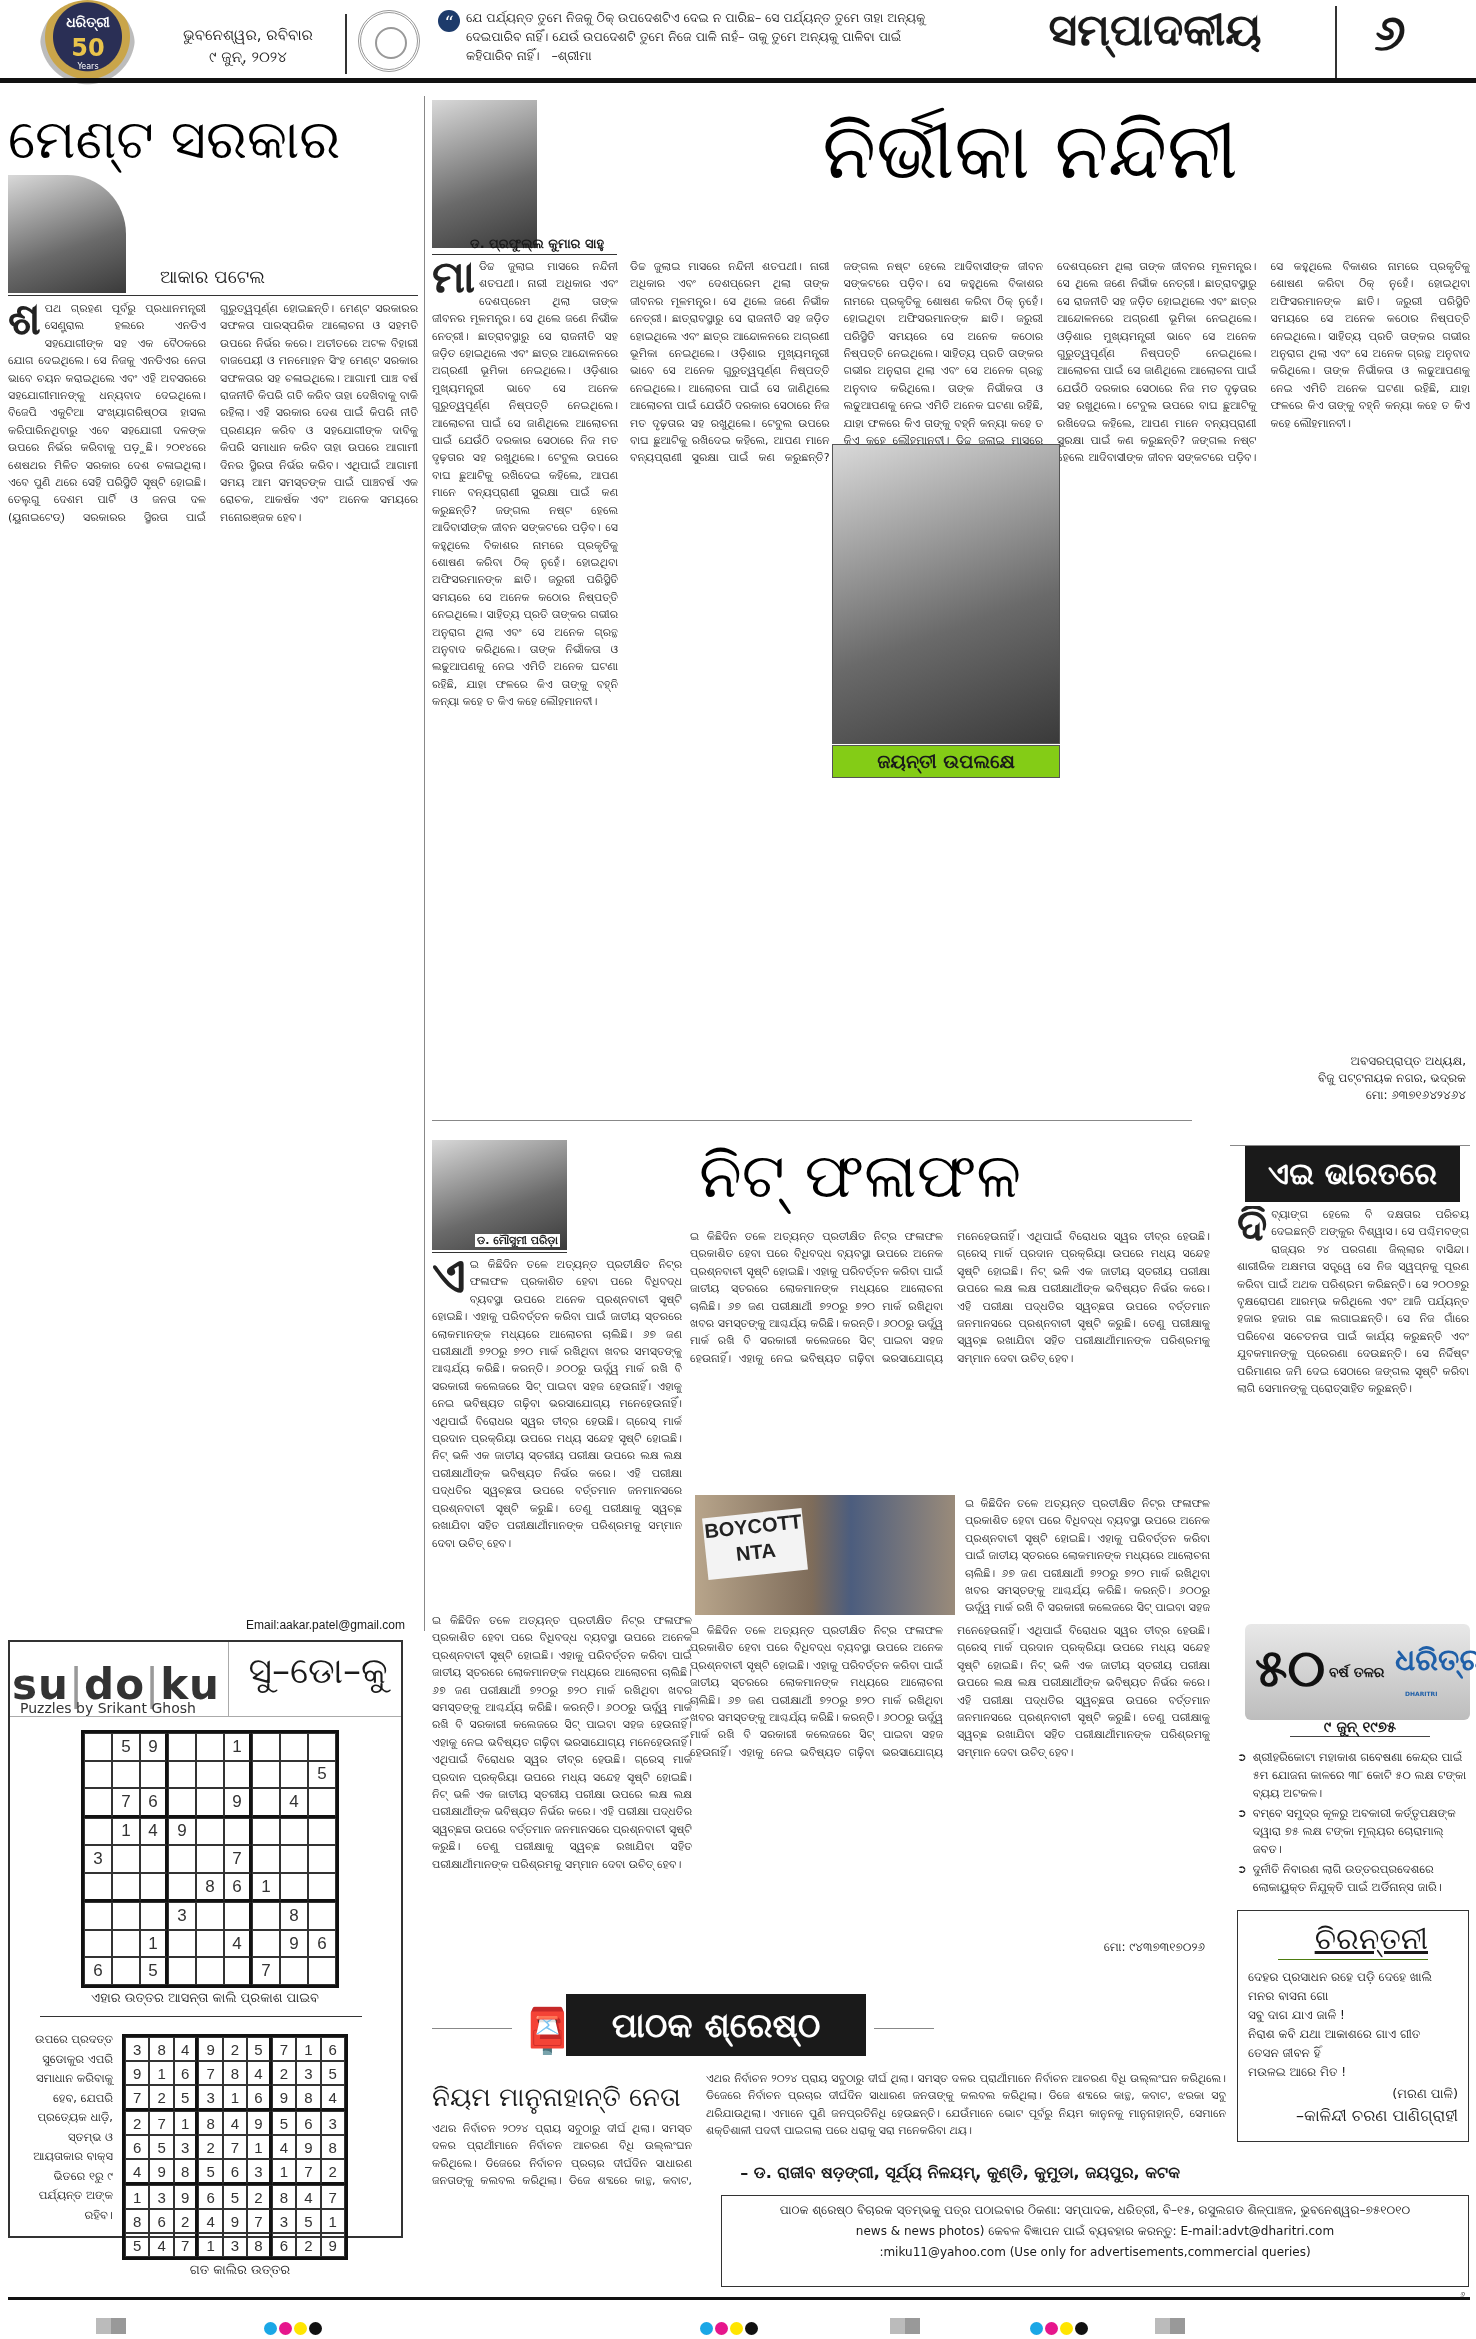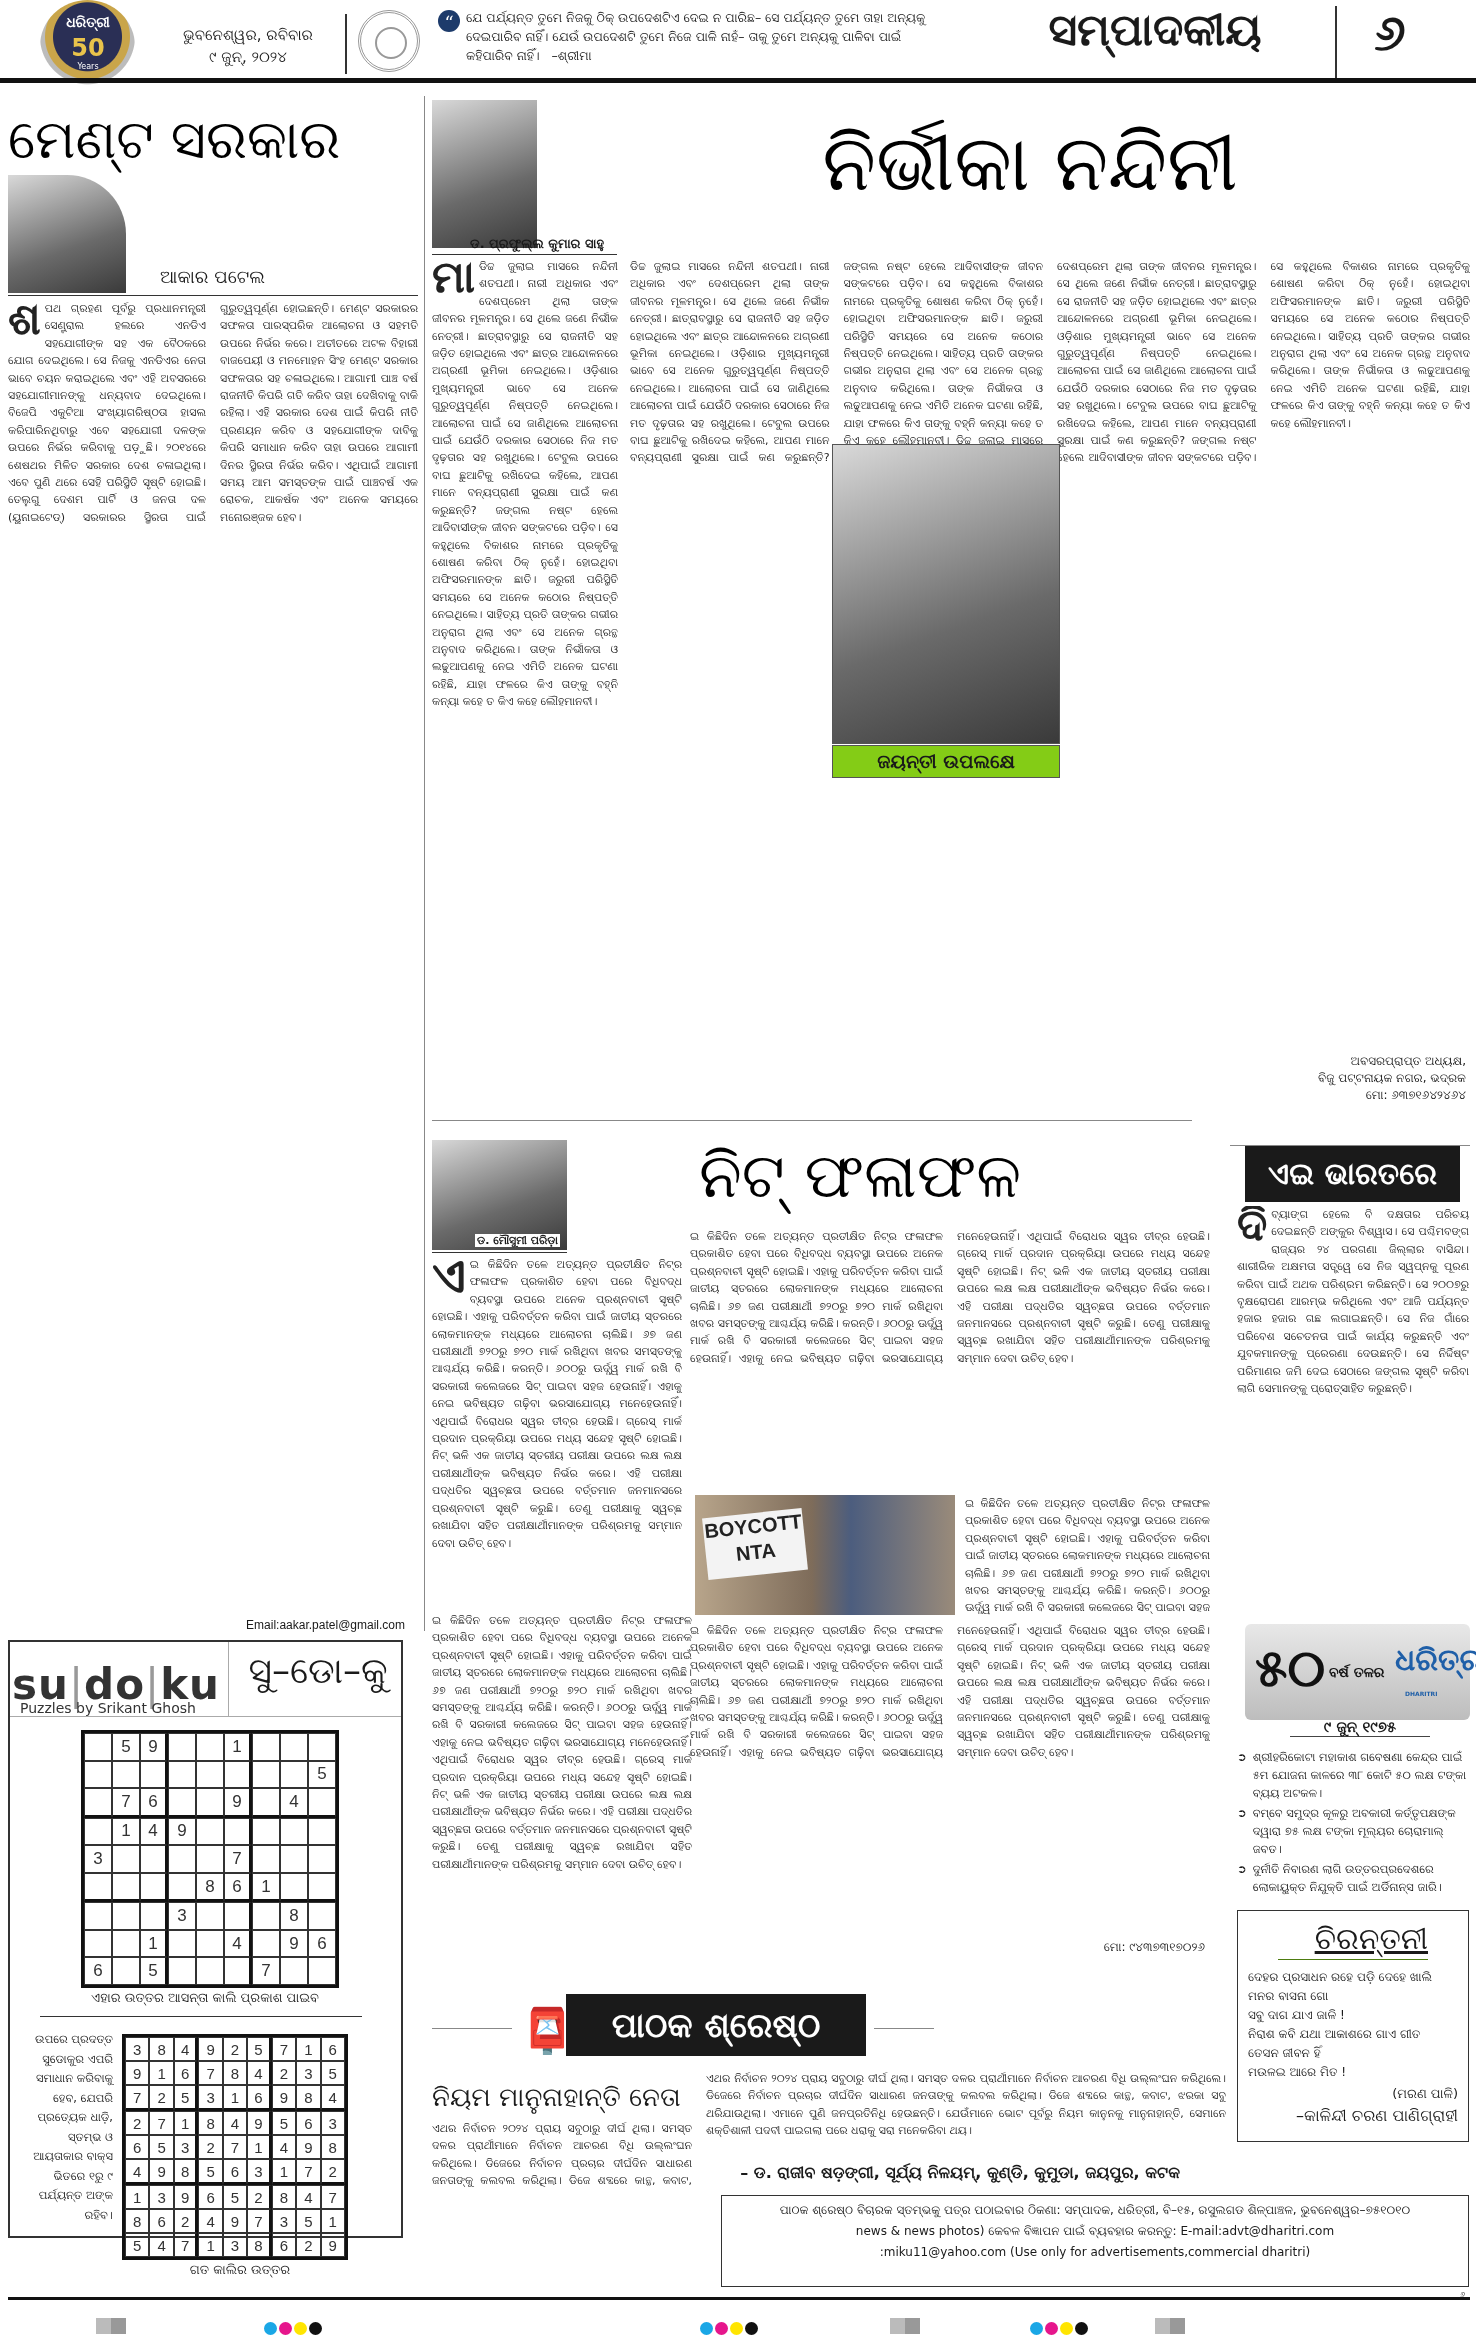--- a/index.html
+++ b/index.html
@@ -89,21 +89,21 @@
   </div>
   <div class="abs" style="left:200px; top:1618px; width:205px; text-align:right; font-family:'Liberation Sans',sans-serif; font-size:12px;">Email:aakar.patel@gmail.com</div>
 </div>
 
 <div class="vsep" style="left:424px; top:96px; width:1px; height:1535px; background:#888;"></div>
 
 <div>
   <div class="abs photo" style="left:432px; top:100px; width:105px; height:148px;"></div>
   <div class="abs" style="left:470px; top:236px; font-size:13px; font-weight:bold;">ଡ. ପ୍ରଫୁଲ୍ଲ କୁମାର ସାହୁ</div>
   <div class="rule" style="left:432px; top:254px; width:185px;"></div>
-  <h1 class="abs headline" style="left:730px; top:108px; width:600px; font-size:78px; line-height:110px; text-align:center;">ନିର୍ଭୀକା ନନ୍ଦିନୀ</h1>
+  <h1 class="abs headline" style="left:730px; top:96px; width:600px; font-size:78px; line-height:110px; text-align:center;">ନିର୍ଭୀକା ନନ୍ଦିନୀ</h1>
 
   <div class="abs txt" style="left:432px; top:258px; width:186px; height:850px; overflow:hidden;">
     <span class="dropcap">ମା</span>
     <span>ଡିଚ୍ଚ ଜୁଲାଇ ମାସରେ ନନ୍ଦିନୀ ଶତପଥୀ। ନାରୀ ଅଧିକାର ଏବଂ ଦେଶପ୍ରେମ ଥିଲା ତାଙ୍କ ଜୀବନର ମୂଳମନ୍ତ୍ର। ସେ ଥିଲେ ଜଣେ ନିର୍ଭୀକ ନେତ୍ରୀ। ଛାତ୍ରାବସ୍ଥାରୁ ସେ ରାଜନୀତି ସହ ଜଡ଼ିତ ହୋଇଥିଲେ ଏବଂ ଛାତ୍ର ଆନ୍ଦୋଳନରେ ଅଗ୍ରଣୀ ଭୂମିକା ନେଇଥିଲେ। ଓଡ଼ିଶାର ମୁଖ୍ୟମନ୍ତ୍ରୀ ଭାବେ ସେ ଅନେକ ଗୁରୁତ୍ୱପୂର୍ଣ୍ଣ ନିଷ୍ପତ୍ତି ନେଇଥିଲେ। ଆଲୋଚନା ପାଇଁ ସେ ଜାଣିଥିଲେ ଆଲୋଚନା ପାଇଁ ଯେଉଁଠି ଦରକାର ସେଠାରେ ନିଜ ମତ ଦୃଢ଼ତାର ସହ ରଖୁଥିଲେ। ଟେବୁଲ ଉପରେ ବାଘ ଛୁଆଟିକୁ ରଖିଦେଇ କହିଲେ, ଆପଣ ମାନେ ବନ୍ୟପ୍ରାଣୀ ସୁରକ୍ଷା ପାଇଁ କଣ କରୁଛନ୍ତି? ଜଙ୍ଗଲ ନଷ୍ଟ ହେଲେ ଆଦିବାସୀଙ୍କ ଜୀବନ ସଙ୍କଟରେ ପଡ଼ିବ। ସେ କହୁଥିଲେ ବିକାଶର ନାମରେ ପ୍ରକୃତିକୁ ଶୋଷଣ କରିବା ଠିକ୍ ନୁହେଁ। ହୋଇଥିବା ଅଫିସରମାନଙ୍କ ଛାତି। ଜରୁରୀ ପରିସ୍ଥିତି ସମୟରେ ସେ ଅନେକ କଠୋର ନିଷ୍ପତ୍ତି ନେଇଥିଲେ। ସାହିତ୍ୟ ପ୍ରତି ତାଙ୍କର ଗଭୀର ଅନୁରାଗ ଥିଲା ଏବଂ ସେ ଅନେକ ଗ୍ରନ୍ଥ ଅନୁବାଦ କରିଥିଲେ। ତାଙ୍କ ନିର୍ଭୀକତା ଓ ଲଢୁଆପଣକୁ ନେଇ ଏମିତି ଅନେକ ଘଟଣା ରହିଛି, ଯାହା ଫଳରେ କିଏ ତାଙ୍କୁ ବହ୍ନି କନ୍ୟା କହେ ତ କିଏ କହେ ଲୌହମାନବୀ।</span>
   </div>
   <div class="abs txt cols4" style="left:630px; top:258px; width:840px; height:740px; overflow:hidden;">
     <span>ଡିଚ୍ଚ ଜୁଲାଇ ମାସରେ ନନ୍ଦିନୀ ଶତପଥୀ। ନାରୀ ଅଧିକାର ଏବଂ ଦେଶପ୍ରେମ ଥିଲା ତାଙ୍କ ଜୀବନର ମୂଳମନ୍ତ୍ର। ସେ ଥିଲେ ଜଣେ ନିର୍ଭୀକ ନେତ୍ରୀ। ଛାତ୍ରାବସ୍ଥାରୁ ସେ ରାଜନୀତି ସହ ଜଡ଼ିତ ହୋଇଥିଲେ ଏବଂ ଛାତ୍ର ଆନ୍ଦୋଳନରେ ଅଗ୍ରଣୀ ଭୂମିକା ନେଇଥିଲେ। ଓଡ଼ିଶାର ମୁଖ୍ୟମନ୍ତ୍ରୀ ଭାବେ ସେ ଅନେକ ଗୁରୁତ୍ୱପୂର୍ଣ୍ଣ ନିଷ୍ପତ୍ତି ନେଇଥିଲେ। ଆଲୋଚନା ପାଇଁ ସେ ଜାଣିଥିଲେ ଆଲୋଚନା ପାଇଁ ଯେଉଁଠି ଦରକାର ସେଠାରେ ନିଜ ମତ ଦୃଢ଼ତାର ସହ ରଖୁଥିଲେ। ଟେବୁଲ ଉପରେ ବାଘ ଛୁଆଟିକୁ ରଖିଦେଇ କହିଲେ, ଆପଣ ମାନେ ବନ୍ୟପ୍ରାଣୀ ସୁରକ୍ଷା ପାଇଁ କଣ କରୁଛନ୍ତି? ଜଙ୍ଗଲ ନଷ୍ଟ ହେଲେ ଆଦିବାସୀଙ୍କ ଜୀବନ ସଙ୍କଟରେ ପଡ଼ିବ। ସେ କହୁଥିଲେ ବିକାଶର ନାମରେ ପ୍ରକୃତିକୁ ଶୋଷଣ କରିବା ଠିକ୍ ନୁହେଁ। ହୋଇଥିବା ଅଫିସରମାନଙ୍କ ଛାତି। ଜରୁରୀ ପରିସ୍ଥିତି ସମୟରେ ସେ ଅନେକ କଠୋର ନିଷ୍ପତ୍ତି ନେଇଥିଲେ। ସାହିତ୍ୟ ପ୍ରତି ତାଙ୍କର ଗଭୀର ଅନୁରାଗ ଥିଲା ଏବଂ ସେ ଅନେକ ଗ୍ରନ୍ଥ ଅନୁବାଦ କରିଥିଲେ। ତାଙ୍କ ନିର୍ଭୀକତା ଓ ଲଢୁଆପଣକୁ ନେଇ ଏମିତି ଅନେକ ଘଟଣା ରହିଛି, ଯାହା ଫଳରେ କିଏ ତାଙ୍କୁ ବହ୍ନି କନ୍ୟା କହେ ତ କିଏ କହେ ଲୌହମାନବୀ।</span>
     <span>ଡିଚ୍ଚ ଜୁଲାଇ ମାସରେ ନନ୍ଦିନୀ ଶତପଥୀ। ନାରୀ ଅଧିକାର ଏବଂ ଦେଶପ୍ରେମ ଥିଲା ତାଙ୍କ ଜୀବନର ମୂଳମନ୍ତ୍ର। ସେ ଥିଲେ ଜଣେ ନିର୍ଭୀକ ନେତ୍ରୀ। ଛାତ୍ରାବସ୍ଥାରୁ ସେ ରାଜନୀତି ସହ ଜଡ଼ିତ ହୋଇଥିଲେ ଏବଂ ଛାତ୍ର ଆନ୍ଦୋଳନରେ ଅଗ୍ରଣୀ ଭୂମିକା ନେଇଥିଲେ। ଓଡ଼ିଶାର ମୁଖ୍ୟମନ୍ତ୍ରୀ ଭାବେ ସେ ଅନେକ ଗୁରୁତ୍ୱପୂର୍ଣ୍ଣ ନିଷ୍ପତ୍ତି ନେଇଥିଲେ। ଆଲୋଚନା ପାଇଁ ସେ ଜାଣିଥିଲେ ଆଲୋଚନା ପାଇଁ ଯେଉଁଠି ଦରକାର ସେଠାରେ ନିଜ ମତ ଦୃଢ଼ତାର ସହ ରଖୁଥିଲେ। ଟେବୁଲ ଉପରେ ବାଘ ଛୁଆଟିକୁ ରଖିଦେଇ କହିଲେ, ଆପଣ ମାନେ ବନ୍ୟପ୍ରାଣୀ ସୁରକ୍ଷା ପାଇଁ କଣ କରୁଛନ୍ତି? ଜଙ୍ଗଲ ନଷ୍ଟ ହେଲେ ଆଦିବାସୀଙ୍କ ଜୀବନ ସଙ୍କଟରେ ପଡ଼ିବ। ସେ କହୁଥିଲେ ବିକାଶର ନାମରେ ପ୍ରକୃତିକୁ ଶୋଷଣ କରିବା ଠିକ୍ ନୁହେଁ। ହୋଇଥିବା ଅଫିସରମାନଙ୍କ ଛାତି। ଜରୁରୀ ପରିସ୍ଥିତି ସମୟରେ ସେ ଅନେକ କଠୋର ନିଷ୍ପତ୍ତି ନେଇଥିଲେ। ସାହିତ୍ୟ ପ୍ରତି ତାଙ୍କର ଗଭୀର ଅନୁରାଗ ଥିଲା ଏବଂ ସେ ଅନେକ ଗ୍ରନ୍ଥ ଅନୁବାଦ କରିଥିଲେ। ତାଙ୍କ ନିର୍ଭୀକତା ଓ ଲଢୁଆପଣକୁ ନେଇ ଏମିତି ଅନେକ ଘଟଣା ରହିଛି, ଯାହା ଫଳରେ କିଏ ତାଙ୍କୁ ବହ୍ନି କନ୍ୟା କହେ ତ କିଏ କହେ ଲୌହମାନବୀ।</span>
   </div>
   <div class="abs photo" style="left:832px; top:444px; width:228px; height:300px; border:1px solid #555;"></div>
@@ -391,21 +391,21 @@
   </div>
   <div class="abs txt" style="left:706px; top:2070px; width:520px; height:92px; overflow:hidden;">
     <span>ଏଥର ନିର୍ବାଚନ ୨୦୨୪ ପ୍ରାୟ ସବୁଠାରୁ ଦୀର୍ଘ ଥିଲା। ସମସ୍ତ ଦଳର ପ୍ରାର୍ଥୀମାନେ ନିର୍ବାଚନ ଆଚରଣ ବିଧି ଉଲ୍ଲଂଘନ କରିଥିଲେ। ଡିଜେରେ ନିର୍ବାଚନ ପ୍ରଚାର ଦୀର୍ଘଦିନ ସାଧାରଣ ଜନତାଙ୍କୁ କଲବଲ କରିଥିଲା। ଡିଜେ ଶବ୍ଦରେ କାନ୍ଥ, କବାଟ, ଝରକା ସବୁ ଥରିଯାଉଥିଲା। ଏମାନେ ପୁଣି ଜନପ୍ରତିନିଧି ହେଉଛନ୍ତି। ଯେଉଁମାନେ ଭୋଟ ପୂର୍ବରୁ ନିୟମ କାନୁନକୁ ମାନୁନାହାନ୍ତି, ସେମାନେ ଶକ୍ତିଶାଳୀ ପଦବୀ ପାଇଗଲା ପରେ ଧରାକୁ ସରା ମନେକରିବା ଥୟ।</span>
   </div>
   <div class="abs" style="left:740px; top:2163px; width:440px; text-align:right; font-size:16px; font-weight:bold;">– ଡ. ରାଜୀବ ଷଡ଼ଙ୍ଗୀ, ସୂର୍ଯ୍ୟ ନିଳୟମ୍, କୁଣ୍ଡି, କୁମୁଡା, ଜୟପୁର, କଟକ</div>
 </div>
 
 <div class="footer-box">
   <div>ପାଠକ ଶ୍ରେଷ୍ଠ ବିଚାରକ ସ୍ତମ୍ଭକୁ ପତ୍ର ପଠାଇବାର ଠିକଣା: ସମ୍ପାଦକ, ଧରିତ୍ରୀ, ବି–୧୫, ରସୁଲଗଡ ଶିଳ୍ପାଞ୍ଚଳ, ଭୁବନେଶ୍ୱର–୭୫୧୦୧୦</div>
   <div>news &amp; news photos) କେବଳ ବିଜ୍ଞାପନ ପାଇଁ ବ୍ୟବହାର କରନ୍ତୁ: E-mail:advt@dharitri.com</div>
-  <div>:miku11@yahoo.com (Use only for advertisements,commercial dharitri)</div>
+  <div>:miku11@yahoo.com (Use only for advertisements,commercial queries)</div>
 </div>
 
 <div class="bottom-rule"></div>
 <div class="abs" style="left:1460px; top:2290px; font-size:8px;">୬</div>
 
 <div class="grey-block" style="left:96px;"></div>
 <div class="reg" style="left:264px;">
   <span style="background:#1aa7e6"></span>
     <span style="background:#e6168c"></span>
     <span style="background:#ffe500"></span>

